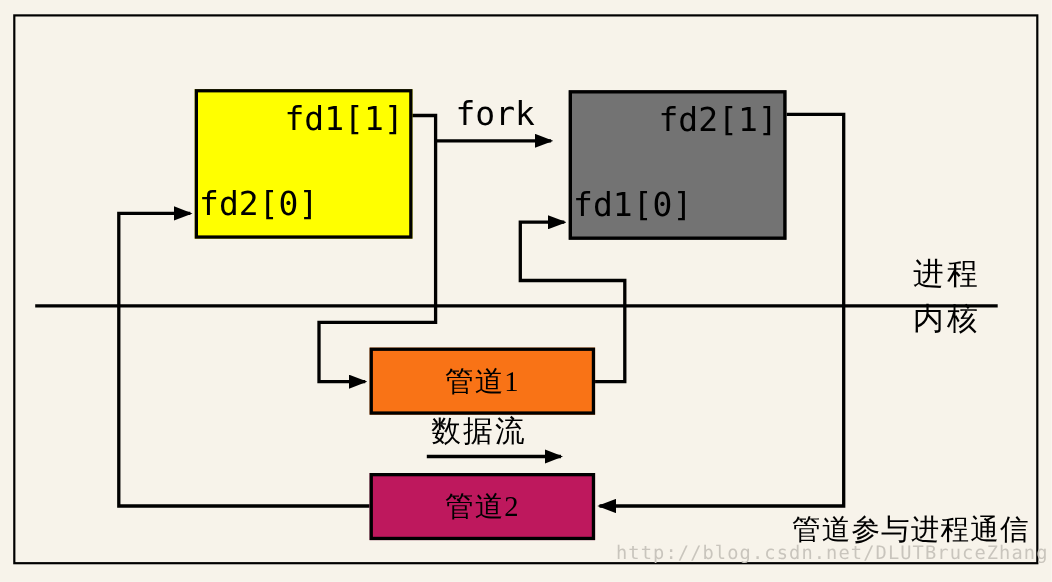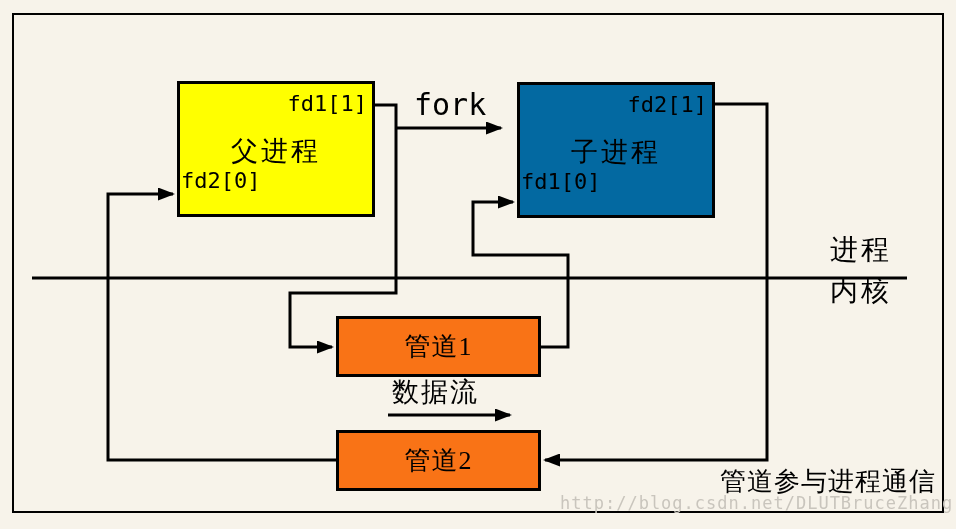--- a/index.html
+++ b/index.html
@@ -32,21 +32,21 @@
     font-size: 26px;
     letter-spacing: 1px;
   }
   .parent-box { left: 177px; top: 81px; }
   .child-box  { left: 517px; top: 82px; }
   .pipe1-box  { left: 336px; top: 316px; }
   .pipe2-box  { left: 336px; top: 430px; }
   .mono { font-family: "DejaVu Sans Mono", "Liberation Mono", monospace; }
   .fd-label {
     position: absolute;
-    font-size: 22px;
+    font-size: 30px;
     line-height: 1.1;
     white-space: nowrap;
   }
   .fd-top-right { top: 8px; right: 5px; }
   .fd-bottom-left { top: 85px; left: 1px; }
   .proc-name {
     position: absolute;
     top: 53px; left: 0;
     width: 100%;
     text-align: center;
@@ -100,35 +100,33 @@
 
     <polyline points="715,104 767,104 767,460 545,460" stroke-width="3" marker-end="url(#arrow)"></polyline>
 
     <polyline points="336,460 108,460 108,194 173,194" stroke-width="3" marker-end="url(#arrow)"></polyline>
 
     <polyline points="388,415 510,415" stroke-width="3" marker-end="url(#arrow)"></polyline>
   </svg>
 
   <div class="box proc-box parent-box" style="background-color: rgb(255, 255, 0);">
     <span class="fd-label mono fd-top-right">fd1[1]</span>
-    <span class="proc-name">父进程</span>
     <span class="fd-label mono fd-bottom-left">fd2[0]</span>
   </div>
 
-  <div class="box proc-box child-box" style="background-color: #0369a1;">
+  <div class="box proc-box child-box" style="background-color: #737373;">
     <span class="fd-label mono fd-top-right">fd2[1]</span>
-    <span class="proc-name">子进程</span>
     <span class="fd-label mono fd-bottom-left">fd1[0]</span>
   </div>
 
   <div class="box pipe-box pipe1-box" style="background-color: #f97316;">
     <span>管道1</span>
   </div>
 
-  <div class="box pipe-box pipe2-box" style="background-color: #f97316;">
+  <div class="box pipe-box pipe2-box" style="background-color: #be185d;">
     <span>管道2</span>
   </div>
 
   <div class="float-label mono fork-label">fork</div>
 
   <div class="float-label boundary-user">进程</div>
 
   <div class="float-label boundary-kernel">内核</div>
 
   <div class="float-label dataflow-label">数据流</div>

